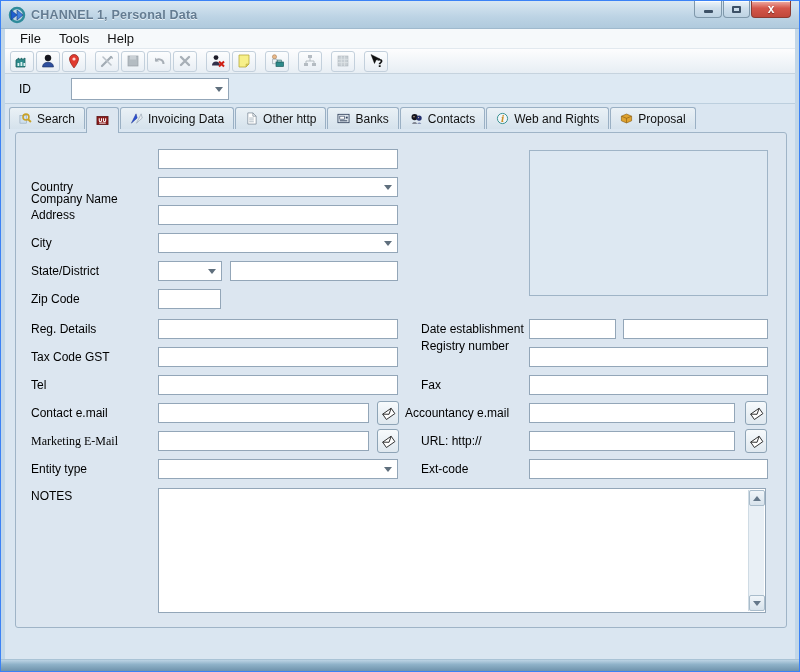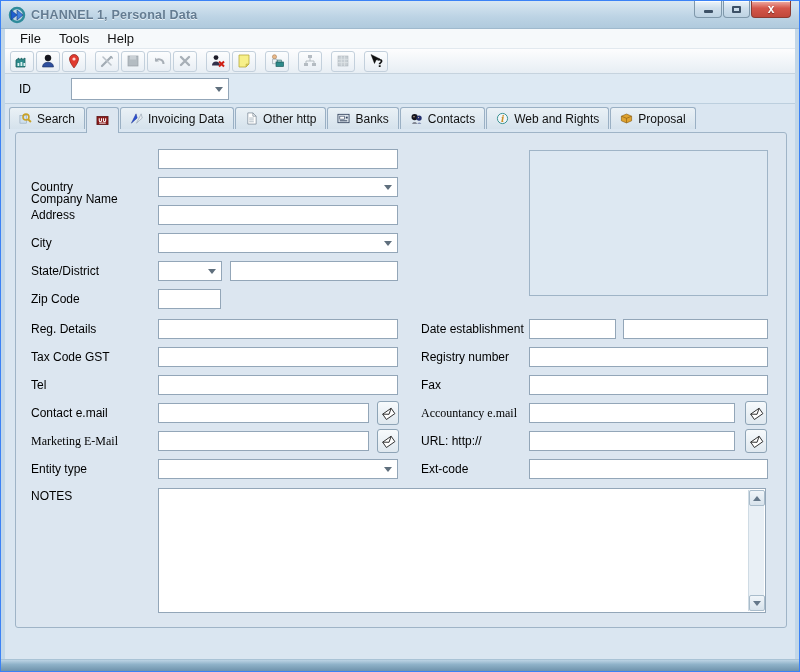--- a/index.html
+++ b/index.html
@@ -409,23 +409,23 @@
         <div class="tri-up"></div>
       </div>
     <div class="sb-btn">
         <div class="tri-down"></div>
       </div>
   </div>
 
   <div class="picture-box"></div>
 
   <span class="lbl" style="left:420px; top:321px;">Date establishment</span>
-  <span class="lbl" style="left:420px; top:349px;">Registry number</span>
+  <span class="lbl" style="left:420px; top:338px;">Registry number</span>
   <span class="lbl" style="left:420px; top:377px;">Fax</span>
-  <span class="lbl" style="left:420px; top:405px;font-family:Liberation Serif, serif;">Accountancy e.mail</span>
+  <span class="lbl" style="left:404px; top:405px;">Accountancy e.mail</span>
   <span class="lbl" style="left:420px; top:433px;">URL: http://</span>
   <span class="lbl" style="left:420px; top:461px;">Ext-code</span>
 
   <input class="txt" style="left: 528px; top: 318px; width: 87px;" value="">
   <input class="txt" style="left: 622px; top: 318px; width: 145px;" value="">
   <input class="txt" style="left: 528px; top: 346px; width: 239px;" value="">
   <input class="txt" style="left: 528px; top: 374px; width: 239px;" value="">
   <input class="txt" style="left: 528px; top: 402px; width: 206px;" value="">
   <div class="mini-btn" style="left:744px; top:400px;">
     <svg viewBox="0 0 16 16">

